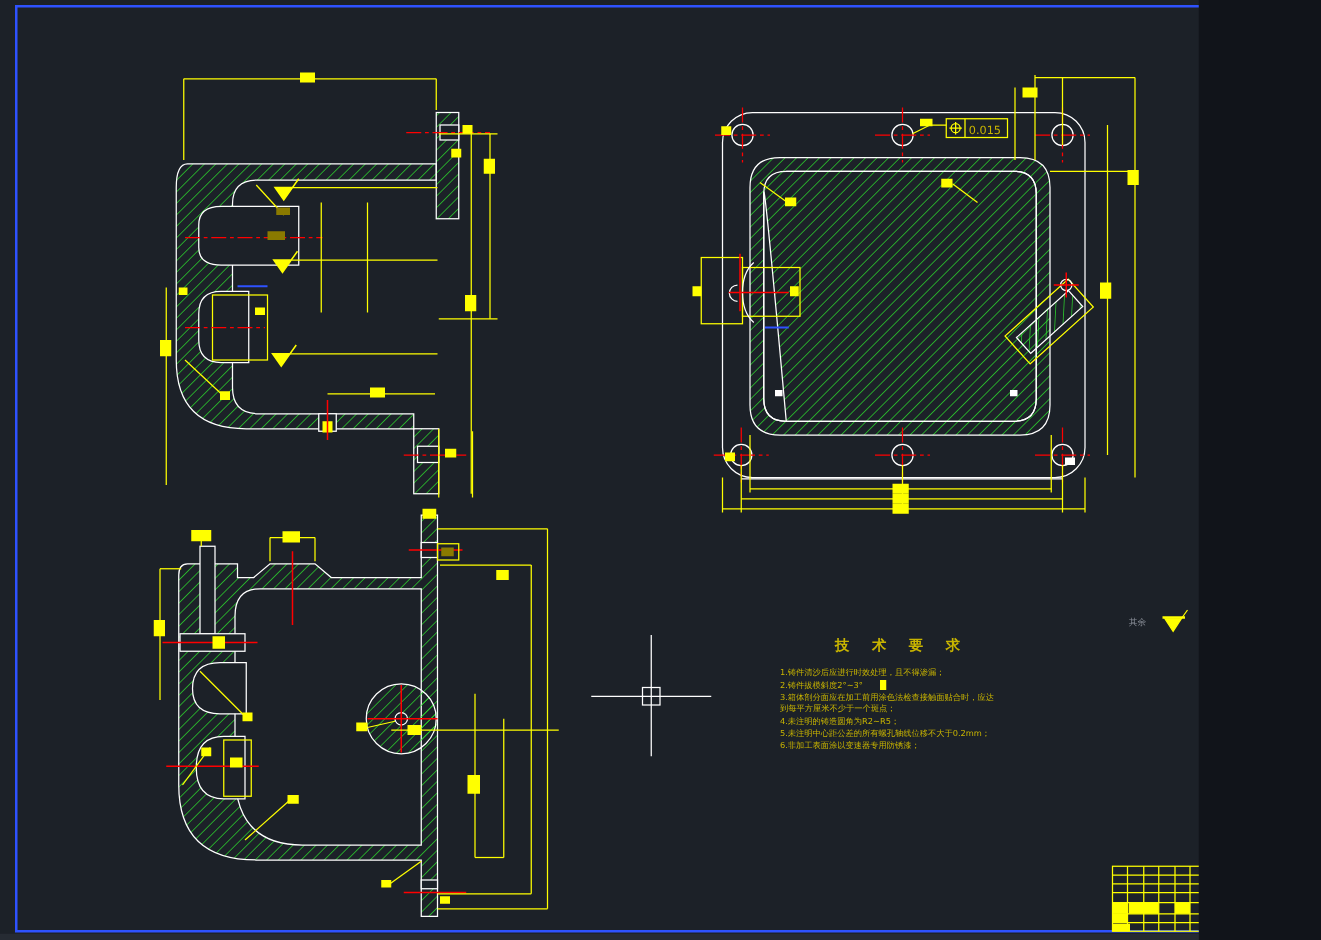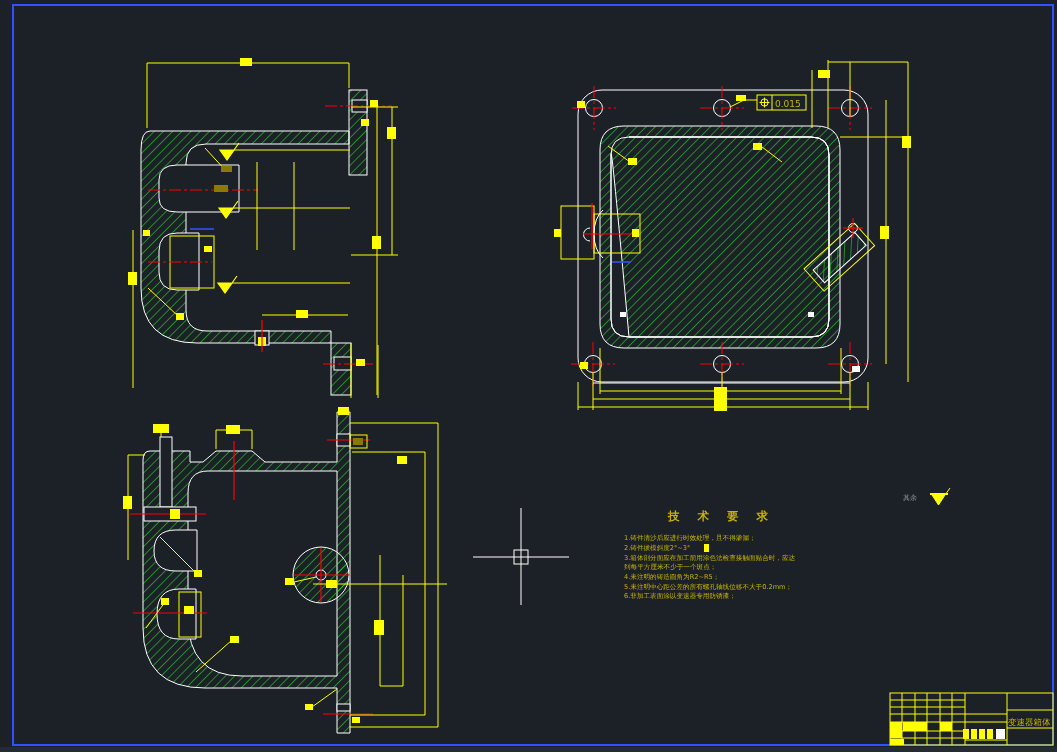--- a/index.html
+++ b/index.html
@@ -1,16 +1,16 @@
 <!DOCTYPE html>
 <html><head>
 <meta charset="utf-8">
 <style>
   html,body{margin:0;padding:0;background:#11141a;}
-  .stage{position:relative;width:1057px;height:752px;background:#1c2128;overflow:hidden;
+  .stage{position:relative;width:959px;height:752px;background:#1c2128;overflow:hidden;
          font-family:"DejaVu Sans",sans-serif;}
   svg{position:absolute;left:0;top:0;}
   .ol{stroke:#ffffff;stroke-width:1;fill:none;}
   .olf{stroke:#ffffff;stroke-width:1;fill:#1c2128;}
   .hat{fill:url(#h);stroke:#ffffff;stroke-width:1;fill-rule:evenodd;}
   .dim{stroke:#ffff00;stroke-width:1;fill:none;}
   .dimf{fill:#ffff00;}
   .dkt{fill:#8a7a00;}
   .cl{stroke:#ff0000;stroke-width:1;fill:none;stroke-dasharray:12 3 3 3;}
   .cls{stroke:#ff0000;stroke-width:1.2;fill:none;}

